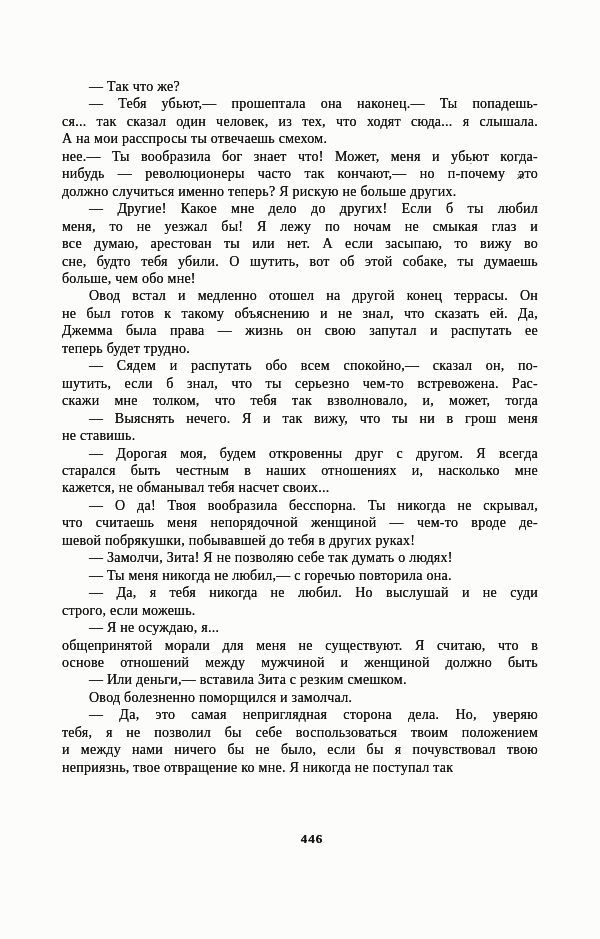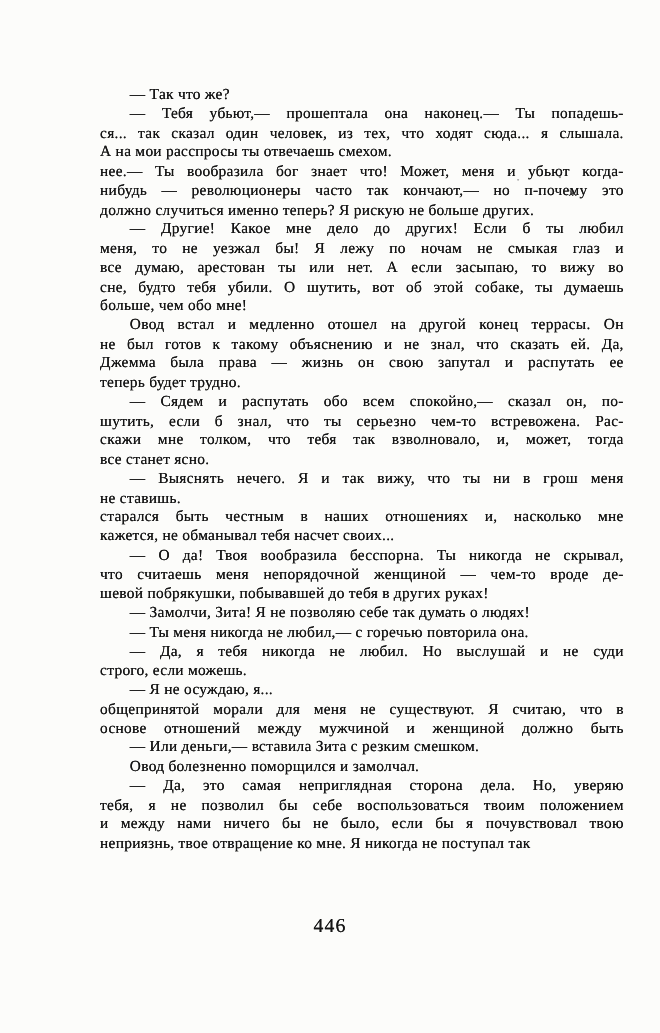--- a/index.html
+++ b/index.html
@@ -18,42 +18,42 @@
   }
   .text-block {
     position: absolute;
     left: 62px;
     top: 78px;
     width: 476px;
     font-size: 14px;
     line-height: 17.45px;
     letter-spacing: 0.25px;
     text-shadow: 0 0 0.4px currentColor; 
-    margin-left: 29px;
   }
   .line {
     white-space: normal;
     text-align: left;
   }
   .line.fj {
     text-align: justify;
     text-align-last: justify;
   }
   .line.indent {
     text-indent: 27px;
   }
   .page-number {
     position: absolute;
-    left: 62px;
+    left: 74px;
     top: 831px;
     width: 476px;
     text-align: center;
-    font-size: 18px;
+    font-size: 13px;
     letter-spacing: 1px;
     text-shadow: 0 0 0.4px currentColor;
+    font-weight: bold;
   }
   .margin-artifact {
     position: absolute;
     left: 517px;
     top: 170px;
     font-size: 10.5px;
     color: #2a2a2a;
   }
   
   .speck {
@@ -83,23 +83,23 @@
       <div class="line fj">все думаю, арестован ты или нет. А если засыпаю, то вижу во</div>
       <div class="line fj">сне, будто тебя убили. О шутить, вот об этой собаке, ты думаешь</div>
       <div class="line">больше, чем обо мне!</div>
       <div class="line indent fj">Овод встал и медленно отошел на другой конец террасы. Он</div>
       <div class="line fj">не был готов к такому объяснению и не знал, что сказать ей. Да,</div>
       <div class="line fj">Джемма была права — жизнь он свою запутал и распутать ее</div>
       <div class="line">теперь будет трудно.</div>
       <div class="line indent fj">— Сядем и распутать обо всем спокойно,— сказал он, по-</div>
       <div class="line fj">шутить, если б знал, что ты серьезно чем-то встревожена. Рас-</div>
       <div class="line fj">скажи мне толком, что тебя так взволновало, и, может, тогда</div>
-      <div class="line">все станет ясно.</div>
       <div class="line indent fj">— Выяснять нечего. Я и так вижу, что ты ни в грош меня</div>
       <div class="line">не ставишь.</div>
+      <div class="line indent fj">— Дорогая моя, будем откровенны друг с другом. Я всегда</div>
       <div class="line fj">старался быть честным в наших отношениях и, насколько мне</div>
       <div class="line">кажется, не обманывал тебя насчет своих...</div>
       <div class="line indent fj">— О да! Твоя вообразила бесспорна. Ты никогда не скрывал,</div>
       <div class="line fj">что считаешь меня непорядочной женщиной — чем-то вроде де-</div>
       <div class="line">шевой побрякушки, побывавшей до тебя в других руках!</div>
       <div class="line indent">— Замолчи, Зита! Я не позволяю себе так думать о людях!</div>
       <div class="line indent">— Ты меня никогда не любил,— с горечью повторила она.</div>
       <div class="line indent fj">— Да, я тебя никогда не любил. Но выслушай и не суди</div>
       <div class="line">строго, если можешь.</div>
       <div class="line indent">— Я не осуждаю, я...</div>

